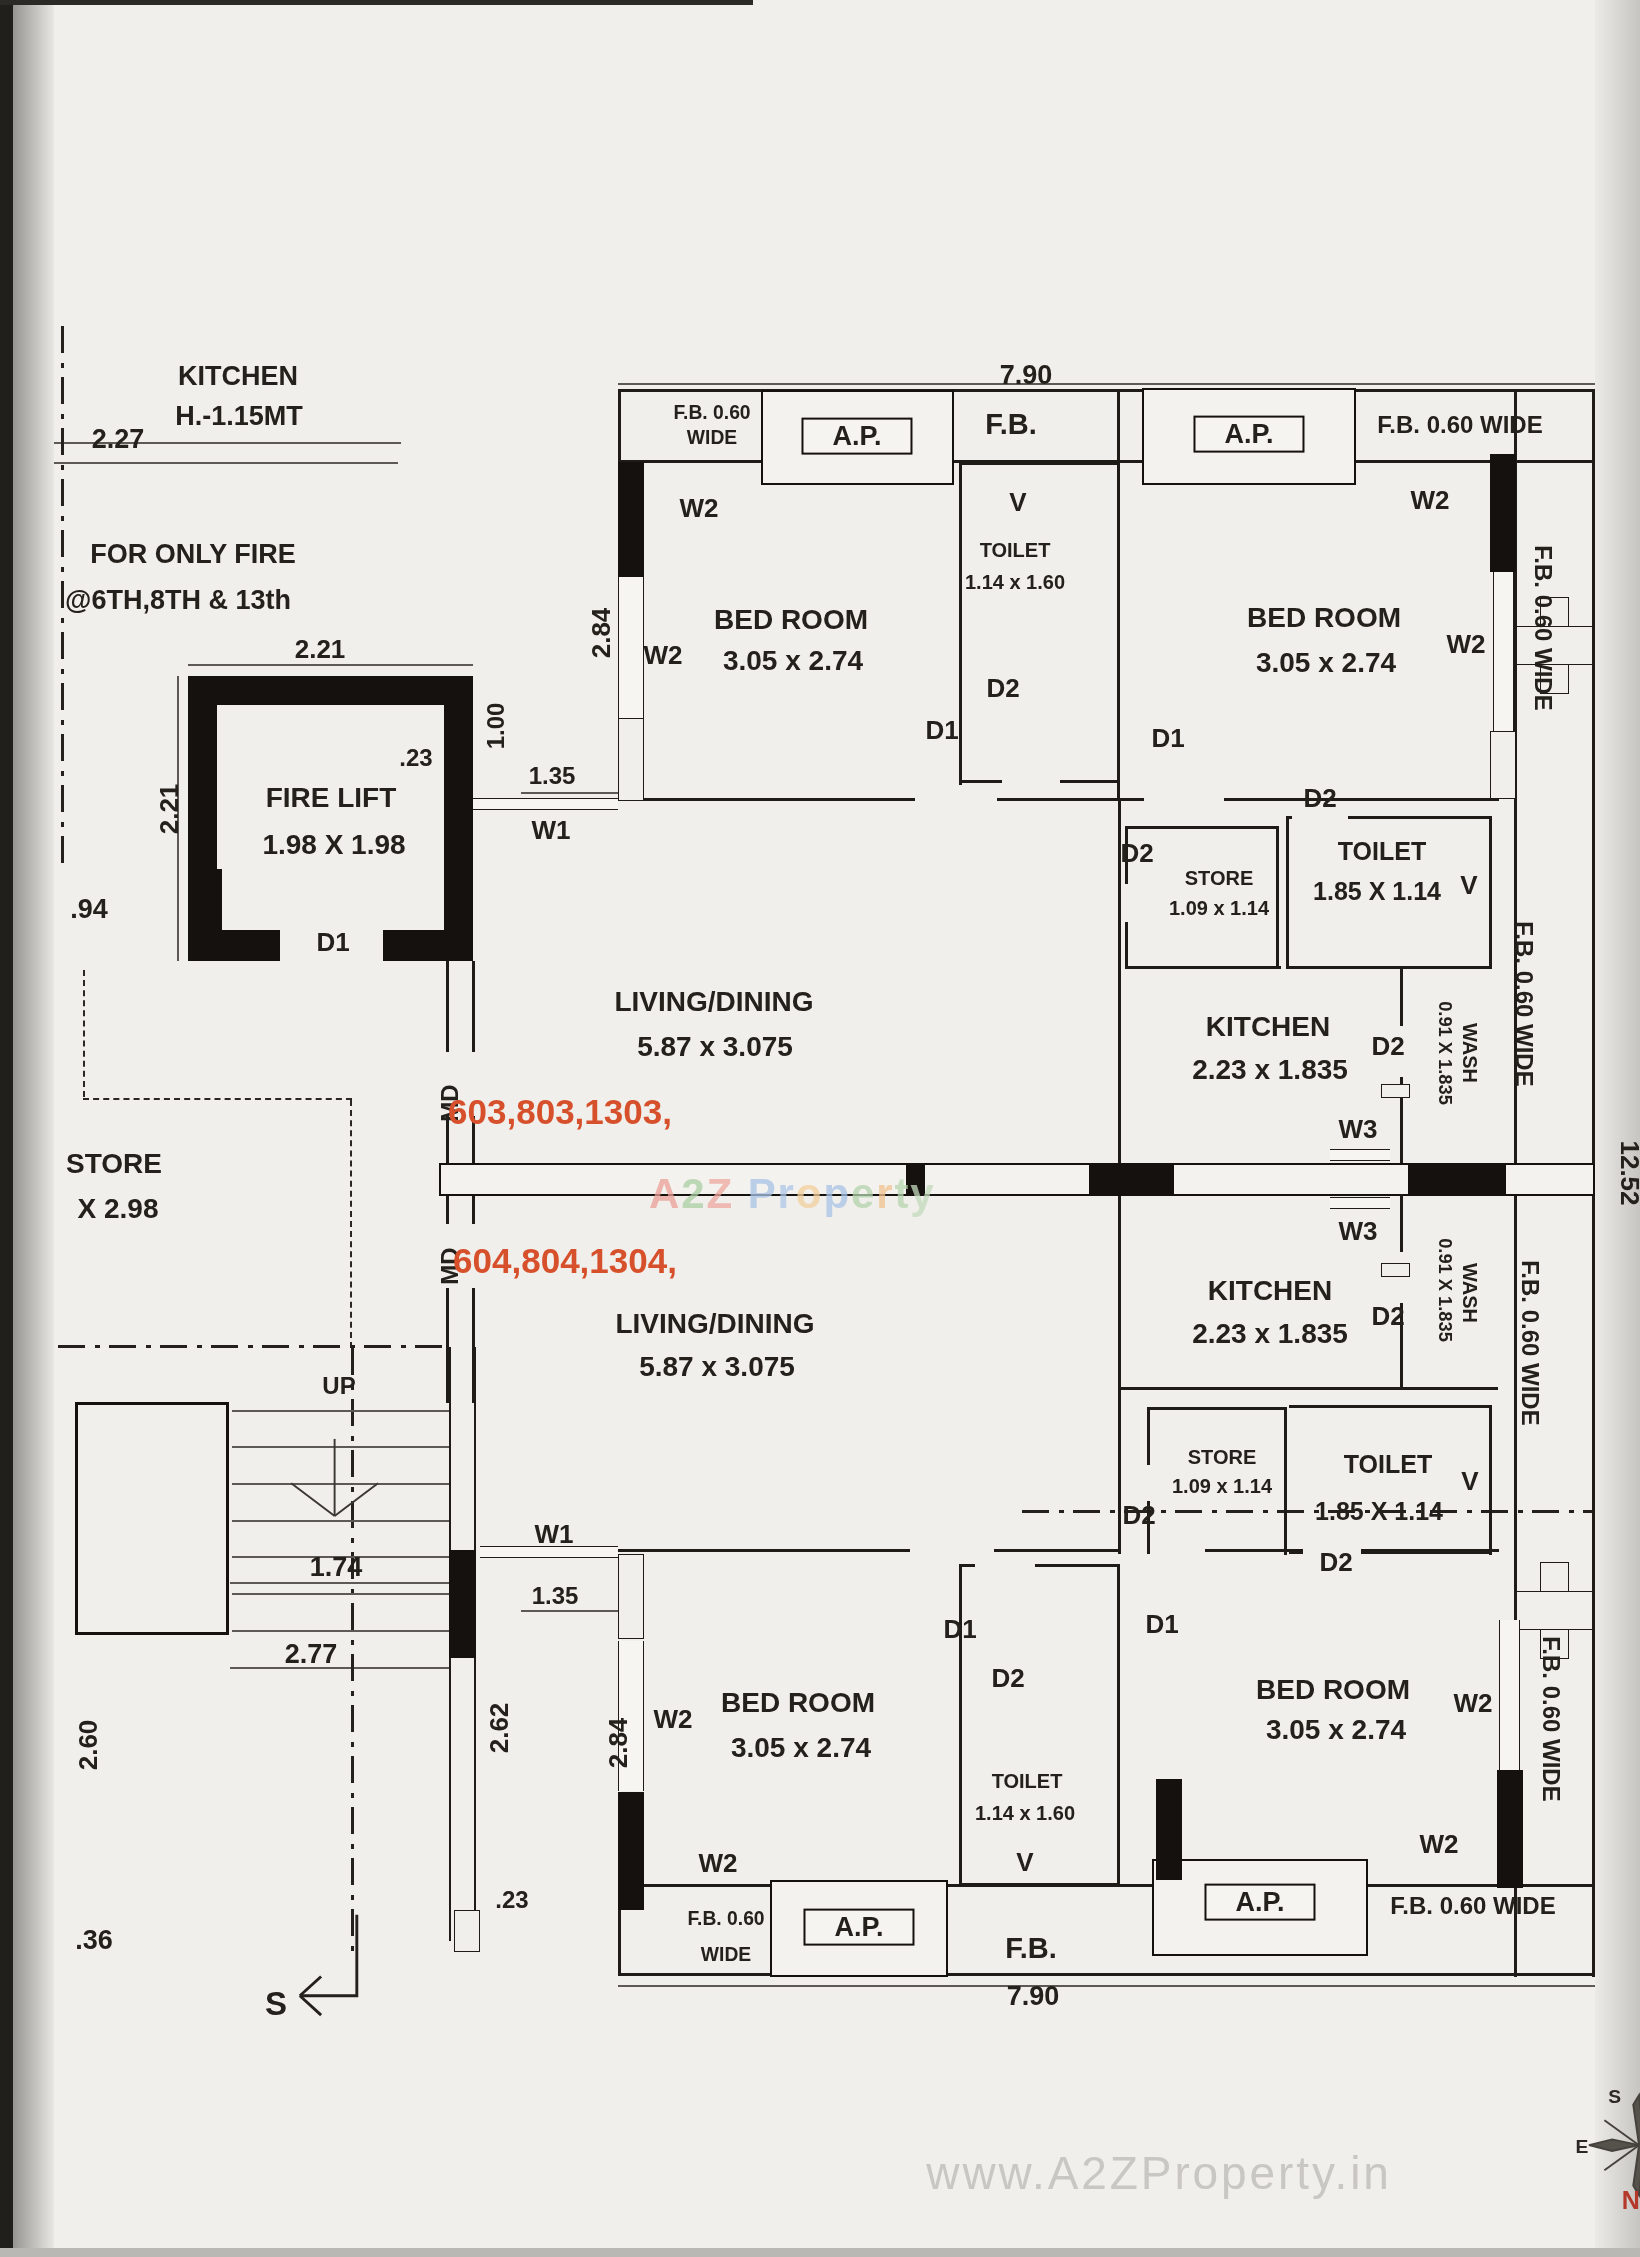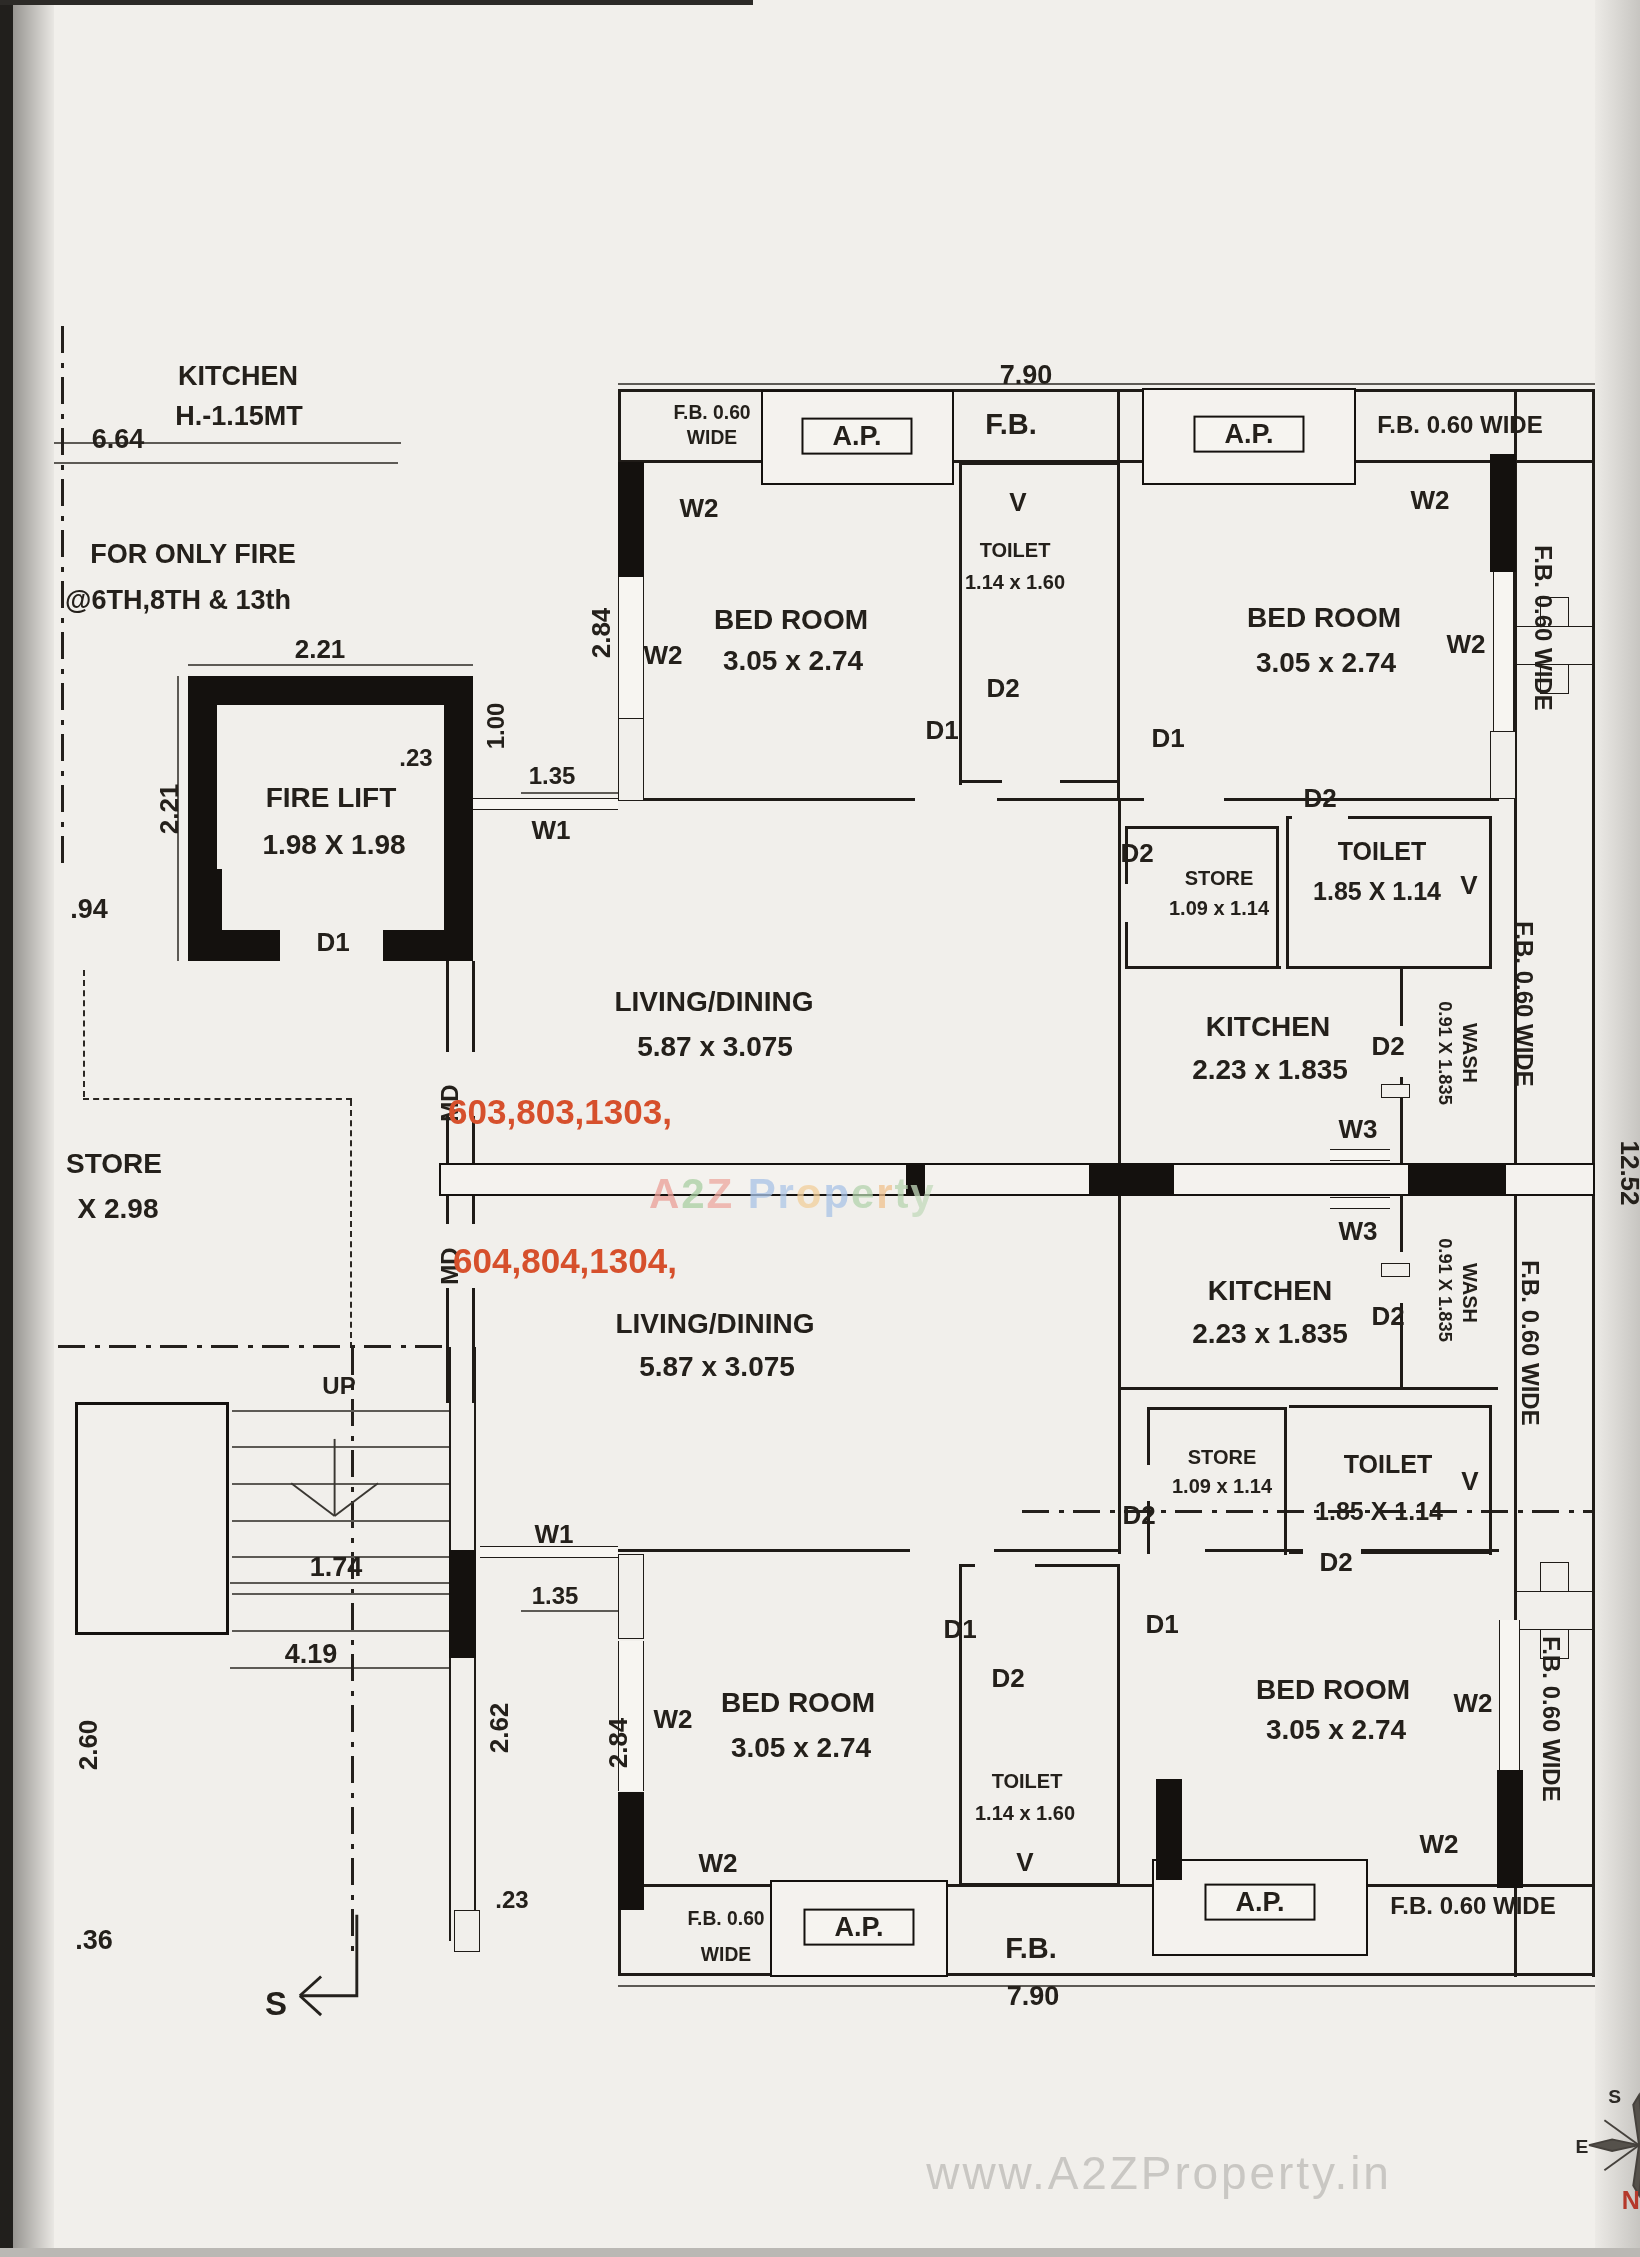--- a/index.html
+++ b/index.html
@@ -200,42 +200,42 @@
     <text x="46" y="38" font-size="20" font-weight="bold" fill="#2c2925">S</text>
     <text x="12" y="90" font-size="20" font-weight="bold" fill="#2c2925">E</text>
     <text x="60" y="148" font-size="26" font-weight="bold" fill="#b5392b">N</text>
   </svg>
 
   <div id="wm-center"><span style="color: rgb(235, 159, 151);">A</span><span style="color: rgb(169, 207, 162);">2</span><span style="color: rgb(237, 168, 159);">Z</span><span> </span><span style="color: rgb(169, 195, 230);">P</span><span style="color: rgb(174, 199, 232);">r</span><span style="color: rgb(242, 207, 155);">o</span><span style="color: rgb(169, 195, 230);">p</span><span style="color: rgb(179, 211, 173);">e</span><span style="color: rgb(240, 194, 142);">r</span><span style="color: rgb(183, 213, 176);">t</span><span style="color: rgb(195, 218, 188);">y</span></div>
 
   <div id="labels">
       <div class="lbl" style="left: 238px; top: 376px; font-size: 27px;">KITCHEN</div>
       <div class="lbl" style="left: 239px; top: 416px; font-size: 27px;">H.-1.15MT</div>
-      <div class="lbl" style="left: 118px; top: 439px; font-size: 27px;">6.64</div>
+      <div class="lbl" style="left: 118px; top: 439px; font-size: 27px;">2.27</div>
       <div class="lbl" style="left: 193px; top: 554px; font-size: 27px;">FOR ONLY FIRE</div>
       <div class="lbl" style="left: 178px; top: 600px; font-size: 27px;">@6TH,8TH &amp; 13th</div>
       <div class="lbl" style="left: 320px; top: 649px; font-size: 26px;">2.21</div>
       <div class="lbl rm90" style="left: 169px; top: 809px; font-size: 26px;">2.21</div>
       <div class="lbl" style="left: 416px; top: 758px; font-size: 24px;">.23</div>
       <div class="lbl" style="left: 331px; top: 798px; font-size: 28px;">FIRE LIFT</div>
       <div class="lbl" style="left: 334px; top: 845px; font-size: 28px;">1.98 X 1.98</div>
       <div class="lbl rm90" style="left: 496px; top: 726px; font-size: 24px;">1.00</div>
       <div class="lbl" style="left: 552px; top: 776px; font-size: 24px;">1.35</div>
       <div class="lbl" style="left: 551px; top: 830px; font-size: 26px;">W1</div>
       <div class="lbl" style="left: 333px; top: 942px; font-size: 26px;">D1</div>
       <div class="lbl" style="left: 89px; top: 909px; font-size: 27px;">.94</div>
       <div class="lbl" style="left: 114px; top: 1164px; font-size: 28px;">STORE</div>
       <div class="lbl" style="left: 118px; top: 1209px; font-size: 28px;">X 2.98</div>
       <div class="lbl rm90" style="left: 450px; top: 1103px; font-size: 24px;">MD</div>
       <div class="lbl" style="left: 560px; top: 1111px; font-size: 35px; color: rgb(214, 80, 44);">603,803,1303,</div>
       <div class="lbl rm90" style="left: 450px; top: 1266px; font-size: 24px;">MD</div>
       <div class="lbl" style="left: 565px; top: 1260px; font-size: 35px; color: rgb(214, 80, 44);">604,804,1304,</div>
       <div class="lbl" style="left: 339px; top: 1386px; font-size: 24px;">UP</div>
       <div class="lbl" style="left: 336px; top: 1567px; font-size: 27px;">1.74</div>
-      <div class="lbl" style="left: 311px; top: 1654px; font-size: 27px;">4.19</div>
+      <div class="lbl" style="left: 311px; top: 1654px; font-size: 27px;">2.77</div>
       <div class="lbl rm90" style="left: 499px; top: 1728px; font-size: 26px;">2.62</div>
       <div class="lbl rm90" style="left: 88px; top: 1745px; font-size: 26px;">2.60</div>
       <div class="lbl" style="left: 94px; top: 1940px; font-size: 27px;">.36</div>
       <div class="lbl" style="left: 512px; top: 1900px; font-size: 24px;">.23</div>
       <div class="lbl" style="left: 276px; top: 2003px; font-size: 33px;">S</div>
       <div class="lbl" style="left: 1026px; top: 375px; font-size: 27px;">7.90</div>
       <div class="lbl" style="left: 712px; top: 413px; font-size: 19.3px;">F.B. 0.60</div>
       <div class="lbl" style="left: 712px; top: 438px; font-size: 19.3px;">WIDE</div>
       <div class="lbl boxed" style="left: 857px; top: 436px; font-size: 27px;">A.P.</div>
       <div class="lbl" style="left: 1011px; top: 424px; font-size: 29px;">F.B.</div>

